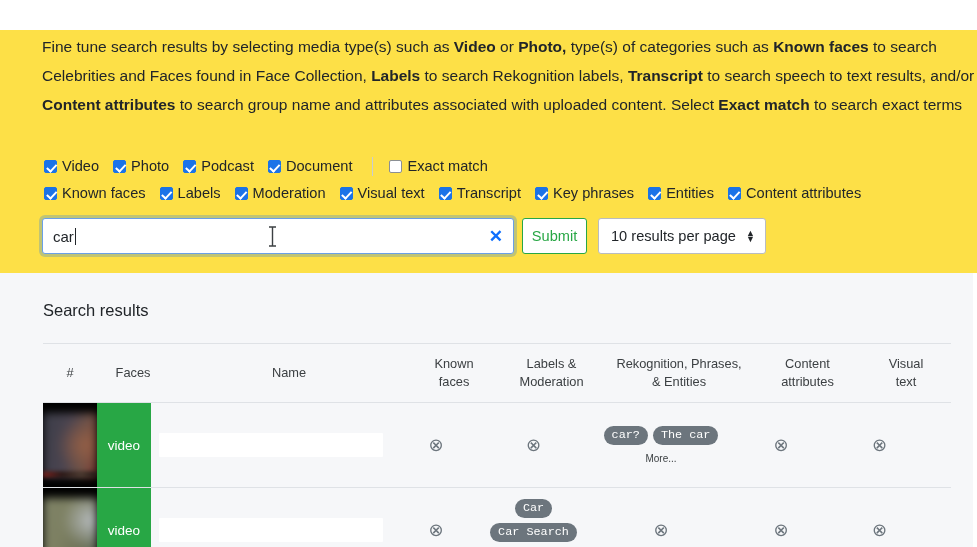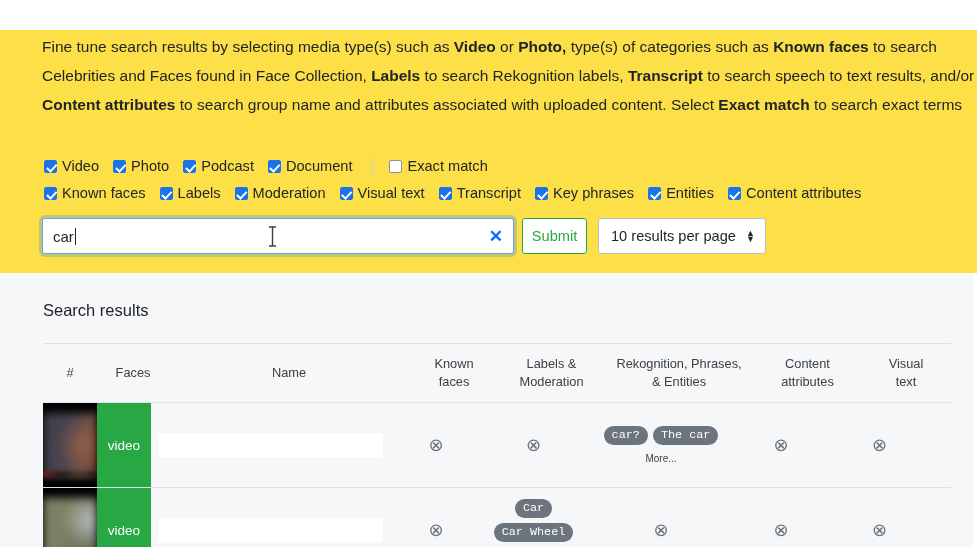--- a/index.html
+++ b/index.html
@@ -505,21 +505,21 @@
             <div class="typebadge">video</div>
             <div class="namecell">
               <div class="redacted"></div>
             </div>
             <div class="cell cell-col col-faces">
               <span class="xicon">⊗</span>
             </div>
             <div class="cell cell-col col-labels">
               <div class="tags">
                 <span class="tag">Car</span>
-                <span class="tag">Car Wheel</span>
+                <span class="tag">Car Search</span>
               </div>
               <div class="more">More...</div>
             </div>
             <div class="cell cell-col col-trans">
               <span class="xicon">⊗</span>
             </div>
             <div class="cell cell-col col-visual">
               <span class="xicon">⊗</span>
             </div>
             <div class="cell cell-col col-attrs">

